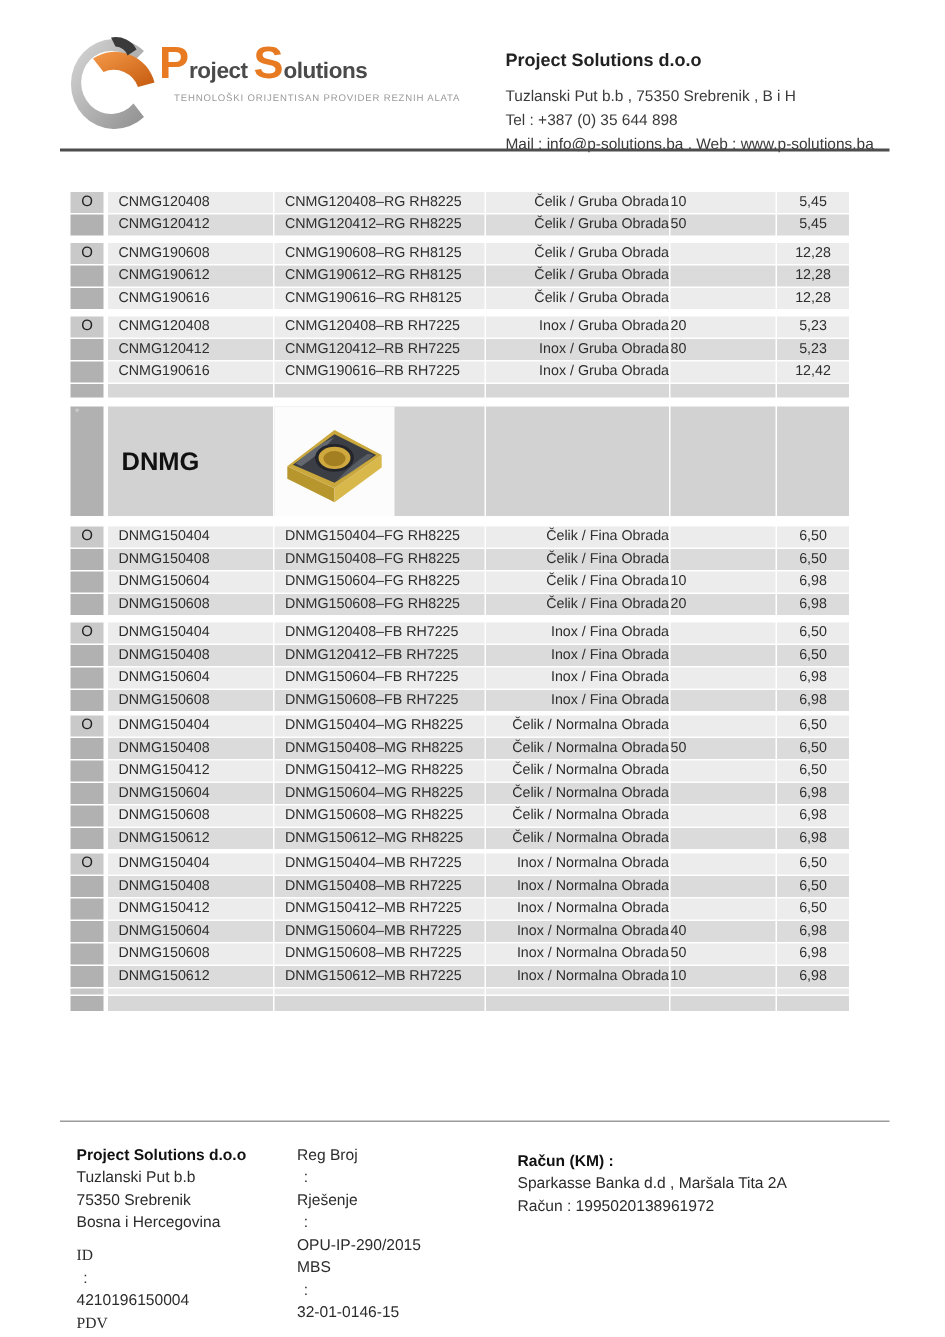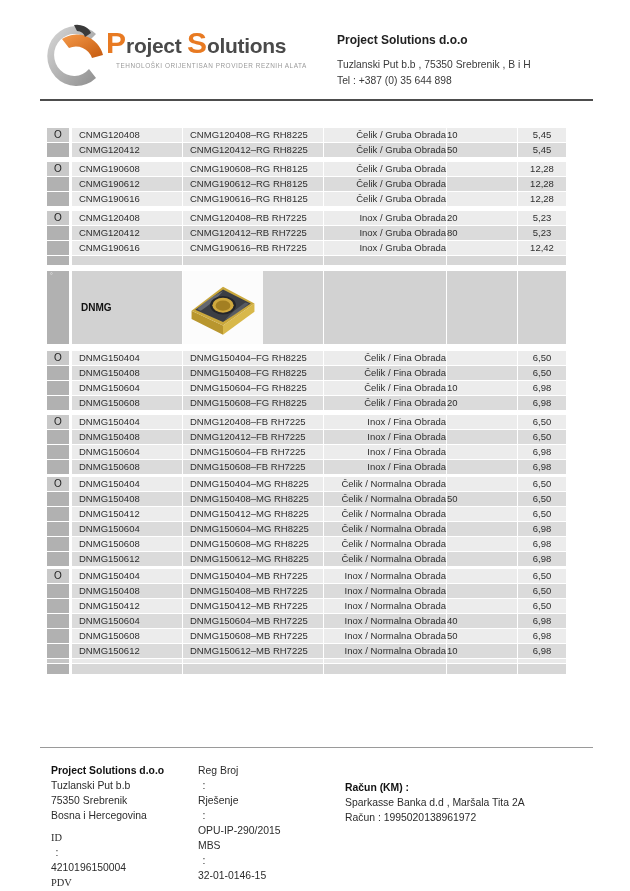--- a/index.html
+++ b/index.html
@@ -4,21 +4,21 @@
 <style>
   html,body{margin:0;padding:0;background:#fff;}
   .page{position:relative;width:630px;height:891px;background:#fff;overflow:hidden;
         font-family:"Liberation Sans",sans-serif;color:#333;}
 
   
   .logo{position:absolute;left:46px;top:20px;width:230px;height:72px;}
   .logo-swirl{position:absolute;left:0;top:2px;width:62px;height:64px;}
   .logo-text{position:absolute;left:60px;top:6px;white-space:nowrap;}
   .logo-big{font-size:30px;font-weight:bold;color:#e87a22;}
-  .logo-rest{font-size:21px;font-weight:bold;color:#4a4a4a;letter-spacing:-0.3px;}
+  .logo-rest{font-size:15px;font-weight:bold;color:#4a4a4a;letter-spacing:-0.3px;}
   .logo-tagline{position:absolute;left:70px;top:42px;font-size:6.4px;color:#9a9a9a;
                 letter-spacing:0.55px;white-space:nowrap;}
   .hdr-right{position:absolute;left:337px;top:33px;width:270px;}
   .hdr-company{font-size:12px;font-weight:bold;color:#222;margin-bottom:11px;}
   .hdr-line{font-size:10.3px;color:#3a3a3a;margin-bottom:3px;line-height:13px;}
   .hdr-divider{position:absolute;left:40px;top:99px;width:553px;height:2px;background:#4d4d4d;}
 
   
   .tbl{position:absolute;left:47px;top:128px;width:522px;}
   .t-row{display:flex;height:14px;line-height:14px;font-size:9.5px;color:#2e2e2e;margin-bottom:1px;}
@@ -31,21 +31,21 @@
   .cq{width:70px;margin-right:1px;}
   .cp{width:48px;text-align:center;}
   .shade-a > .cc,.shade-a > .cd,.shade-a > .ca,.shade-a > .cq,.shade-a > .cp{background:#ececec;}
   .shade-b > .cc,.shade-b > .cd,.shade-b > .ca,.shade-b > .cq,.shade-b > .cp{background:#dbdbdb;}
 
   .sec-hdr{display:flex;height:73px;margin-bottom:1px;}
   .sec-hdr > div{flex:none;}
   .sh-mark{width:22px;margin-right:3px;background:#b1b1b1;position:relative;}
   .sh-dot{position:absolute;left:3px;top:1px;font-size:7px;color:#e6e6e6;}
   .sh-label{width:110px;margin-right:1px;background:#d2d2d2;display:flex;align-items:center;
-            padding-left:9px;box-sizing:border-box;font-size:10px;font-weight:bold;color:#111;}
+            padding-left:9px;box-sizing:border-box;font-size:17px;font-weight:bold;color:#111;}
   .sh-photo{width:140px;margin-right:1px;background:#d2d2d2;}
   .sh-photo-box{width:80px;height:73px;background:#fcfcfc;display:flex;align-items:center;justify-content:center;}
   .sh-a{width:122px;margin-right:1px;background:#d2d2d2;}
   .sh-q{width:70px;margin-right:1px;background:#d2d2d2;}
   .sh-p{width:48px;background:#d2d2d2;}
 
   .sp-row{display:flex;margin-bottom:1px;}
   .sp-row > div{flex:none;}
   .sp-gray > .cc,.sp-gray > .cd,.sp-gray > .ca,.sp-gray > .cq,.sp-gray > .cp{background:#d7d7d7;}
   .sp-lite > .cc,.sp-lite > .cd,.sp-lite > .ca,.sp-lite > .cq,.sp-lite > .cp{background:#e9e9e9;}
@@ -60,21 +60,21 @@
   .tbl > :nth-child(7){margin-bottom:3px;}
   .tbl > :nth-child(8){margin-bottom:3px;}
   .tbl > :nth-child(9){margin-bottom:1px;}
   .tbl > :nth-child(10){margin-bottom:1px;}
 
   
   .ft-divider{position:absolute;left:40px;top:747px;width:553px;height:1px;background:#9a9a9a;}
   .ft{position:absolute;left:0;top:763px;width:630px;font-size:10.4px;color:#2c2c2c;}
   .ft-col1{position:absolute;left:51px;top:0;width:145px;line-height:15px;}
   .ft-col2{position:absolute;left:198px;top:0;width:165px;line-height:15px;}
-  .ft-col3{position:absolute;left:345px;top:17px;width:250px;line-height:15px;}
+  .ft-col3{position:absolute;left:345px;top:4px;width:250px;line-height:15px;}
   .ft-bold{font-weight:bold;color:#111;}
   .ft-gap{height:7px;}
   .kv{display:flex;flex-direction:column;}
   .kv .k1{width:30px;flex:none;font-family:Liberation Serif, serif;}
   .kv .k2{width:55px;flex:none;}
   .kv .co{width:12px;flex:none;text-align:center;}
   .kv .v{flex:1;white-space:pre-line;}
   a.ft-link{color:#1f7ac4;text-decoration:underline;}
 </style>
 </head>
@@ -99,20 +99,21 @@
       <path d="M28,3 A15,13 0 0,1 45,11 L39,15 A9,8 0 0,0 31,9 Z" fill="#3a3a3a"></path>
     </svg>
     <div class="logo-text"><span class="logo-big">P</span><span class="logo-rest">roject </span><span class="logo-big">S</span><span class="logo-rest">olutions</span></div>
     <div class="logo-tagline">TEHNOLOŠKI ORIJENTISAN PROVIDER REZNIH ALATA</div>
   </div>
 
   <div class="hdr-right">
     <div class="hdr-company">Project Solutions  d.o.o</div>
     <div class="hdr-line">Tuzlanski Put b.b  , 75350 Srebrenik , B i H</div>
     <div class="hdr-line">Tel : +387 (0) 35 644 898</div>
+    <div class="hdr-line">Mail : info@p-solutions.ba ,  Web : www.p-solutions.ba</div>
   </div>
 
   <div class="hdr-divider"></div>
 
   <div class="tbl" id="tbl">
       <div>
         <div class="t-row shade-a">
           <div class="cm has-o">O</div>
           <div class="cc">CNMG120408</div>
           <div class="cd">CNMG120408–RG RH8225</div>

